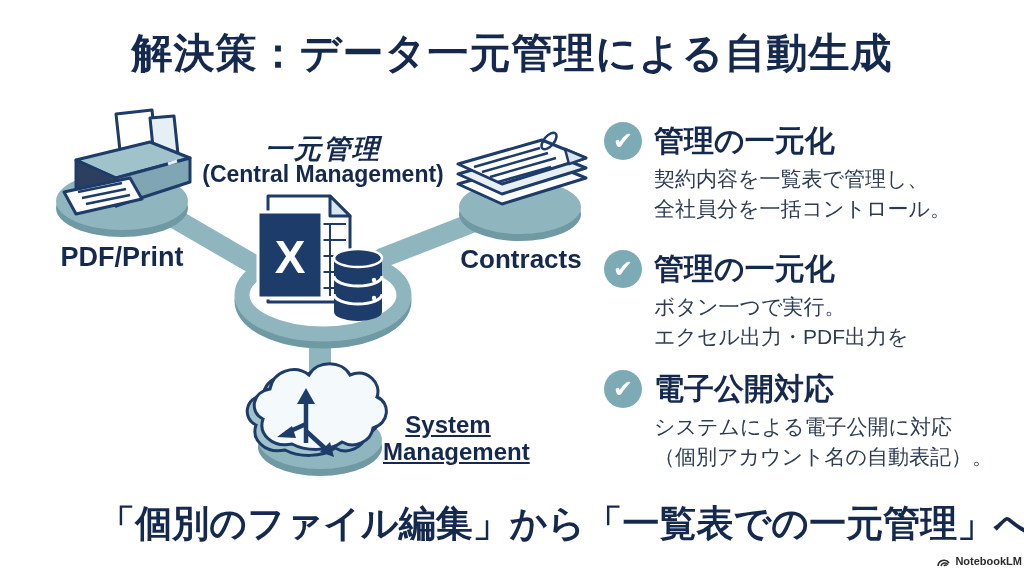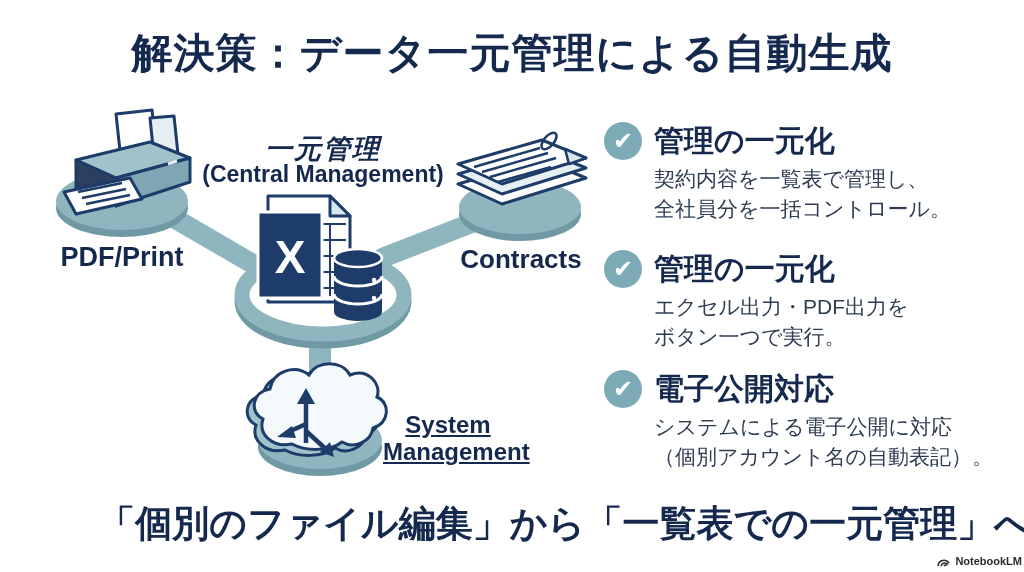--- a/index.html
+++ b/index.html
@@ -153,22 +153,22 @@
     <div class="check-body">
       <div>契約内容を一覧表で管理し、</div>
       <div>全社員分を一括コントロール。</div>
     </div>
   </div>
 
   <div class="check-item item-2">
     <div class="check-circle"><span class="tick"></span></div>
     <div class="check-heading">管理の一元化</div>
     <div class="check-body">
+      <div>ボタン一つで実行。</div>
       <div>エクセル出力・PDF出力を</div>
-      <div>ボタン一つで実行。</div>
     </div>
   </div>
 
   <div class="check-item item-3">
     <div class="check-circle"><span class="tick"></span></div>
     <div class="check-heading">電子公開対応</div>
     <div class="check-body">
       <div>システムによる電子公開に対応</div>
       <div>（個別アカウント名の自動表記）。</div>
     </div>

